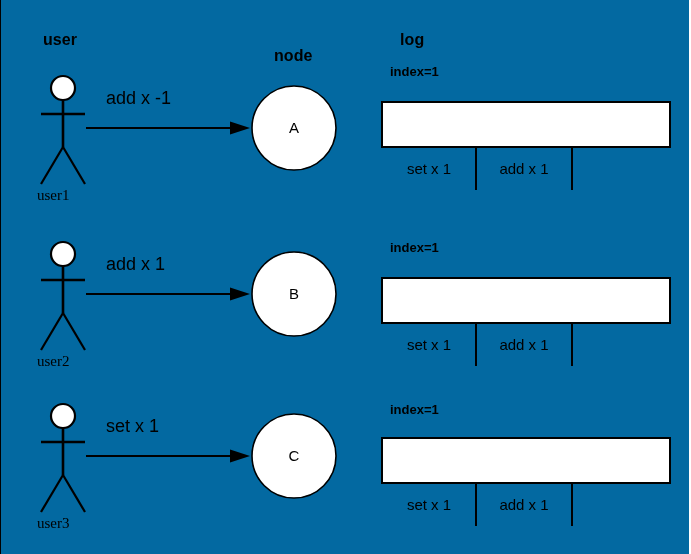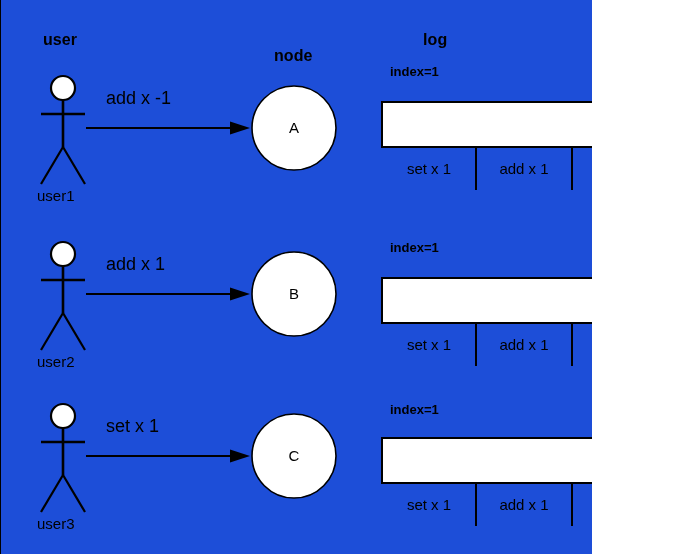--- a/index.html
+++ b/index.html
@@ -6,53 +6,54 @@
     margin: 0;
     padding: 0;
     background: #ffffff;
   }
   body {
     font-family: "Liberation Sans", sans-serif;
     color: #000000;
   }
   #canvas {
     position: relative;
-    width: 592px;
+    width: 689px;
     height: 554px;
-    background: #1d4ed8;
+    background: #0369a1;
     overflow: hidden;
   }
   
   .edge-frame {
     position: absolute;
     left: 0;
     top: 0;
     width: 1px;
     height: 554px;
     background: #000000;
   }
   .col-header {
     position: absolute;
     font-size: 16px;
     font-weight: bold;
     letter-spacing: 0.1px;
     white-space: nowrap;
   }
   .hdr-user { left: 43px;  top: 31px; }
   .hdr-node { left: 274px; top: 31px; margin-top: 16px; }
-  .hdr-log  { left: 423px; top: 31px; }
+  .hdr-log  { left: 400px; top: 31px; }
 
   .actor-svg, .node-svg, .arrow-svg {
     position: absolute;
     display: block;
   }
   .actor-label {
     position: absolute;
     font-size: 15px;
     white-space: nowrap;
+    font-family: Liberation Serif, serif;
   }
   .edge-label {
     position: absolute;
     font-size: 18px;
     white-space: nowrap;
   }
   .node-letter {
     font-size: 15px;
     font-family: "Liberation Sans", sans-serif;
     fill: #000000;

